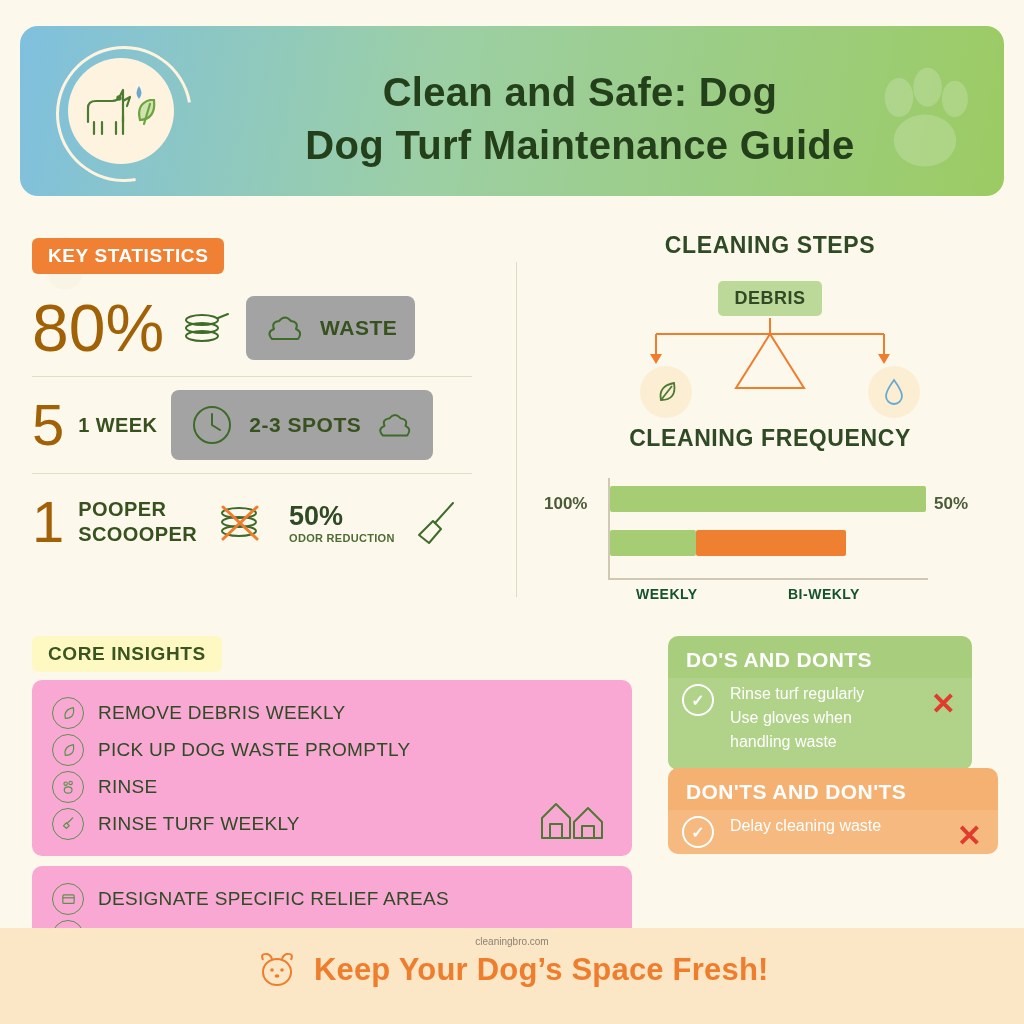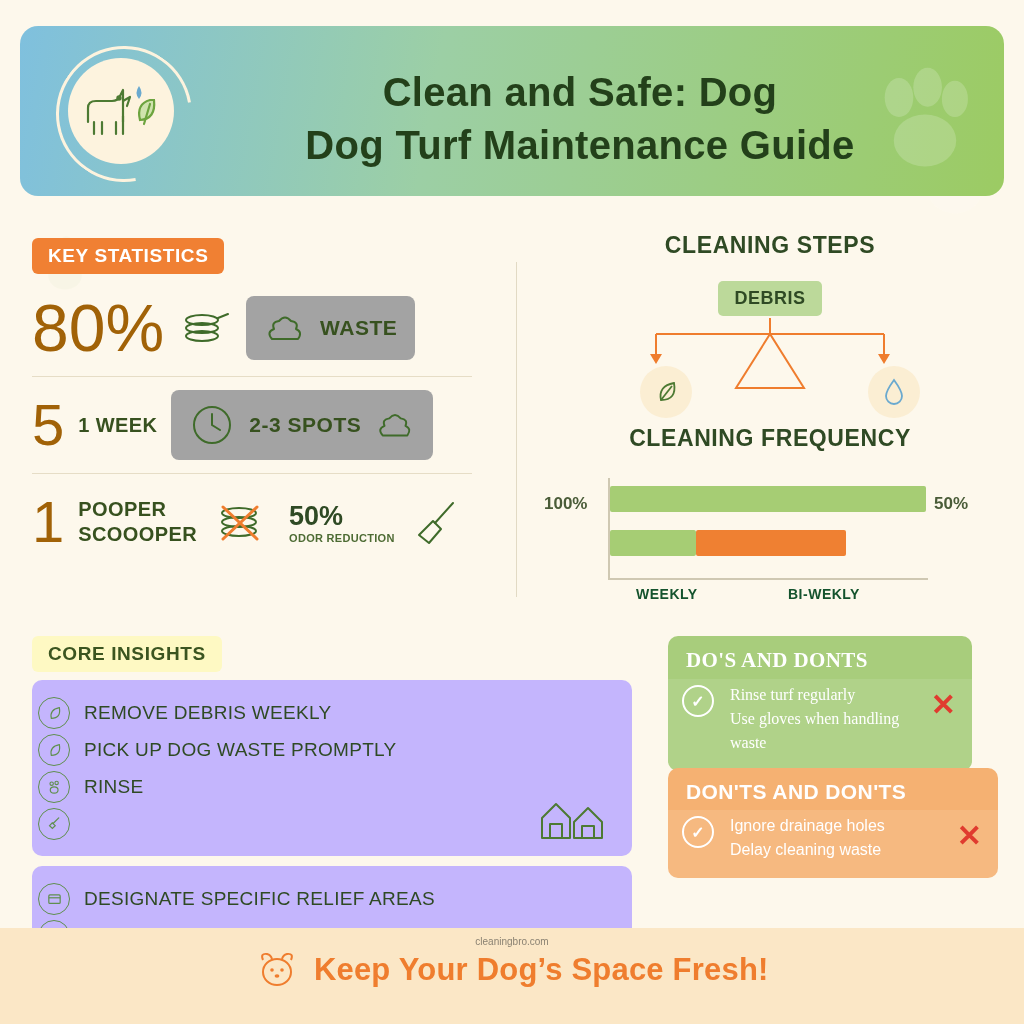--- a/index.html
+++ b/index.html
@@ -64,27 +64,27 @@
   .freq-title{text-align:center;font-size:23px;font-weight:bold;color:#2f4a24;letter-spacing:.6px;}
   .chart{position:relative;margin-top:26px;height:110px;}
   .axis-v{position:absolute;left:68px;top:0;width:2px;height:100px;background:#cfc8b2;}
   .axis-h{position:absolute;left:68px;top:100px;width:320px;height:2px;background:#cfc8b2;}
   .bar{position:absolute;height:26px;border-radius:2px;}
   .lbl-left{position:absolute;left:4px;top:16px;font-size:17px;font-weight:bold;color:#4a5c38;}
   .lbl-right{position:absolute;left:394px;top:16px;font-size:17px;font-weight:bold;color:#4a5c38;}
   .tick{position:absolute;top:108px;font-size:14px;font-weight:bold;color:#14532d;letter-spacing:.5px;}
   
   #core-insights{position:absolute;left:32px;top:636px;width:600px;}
-  .panel-green{background:#c4b5fd;border-radius:10px;padding:14px 6px;}
+  .panel-green{background:#f9a8d4;border-radius:10px;padding:14px 20px;}
   .ins-item{display:flex;align-items:center;gap:14px;height:37px;}
   .ins-text{font-size:19px;color:#2f4a24;letter-spacing:.3px;}
   .ico-circle{width:30px;height:30px;border-radius:50%;border:1.6px solid #5f8f4e;
     display:flex;align-items:center;justify-content:center;flex:0 0 30px;}
   
-  #dos{position:absolute;left:668px;top:636px;width:304px;border-radius:10px;background:#a8cd7c;overflow:hidden;font-family:Liberation Serif, serif;}
+  #dos{position:absolute;left:668px;top:636px;width:304px;border-radius:10px;background:#a8cd7c;overflow:hidden;}
   #donts{position:absolute;left:668px;top:768px;width:330px;border-radius:10px;background:#f5b172;overflow:hidden;}
   .card-head{font-size:21px;font-weight:bold;color:#ffffff;padding:12px 18px 6px;letter-spacing:.4px;}
   .card-body{position:relative;padding:4px 18px 16px;}
   .card-line{font-size:16px;color:#ffffff;line-height:1.5;}
   #dos .card-body, #donts .card-body{background:rgba(255,255,255,.10);}
   .chk{position:absolute;left:14px;top:6px;width:28px;height:28px;border-radius:50%;
     border:2px solid #ffffff;display:flex;align-items:center;justify-content:center;
     color:#ffffff;font-size:16px;font-weight:bold;}
   .xmark{position:absolute;right:16px;top:8px;color:#e03b2f;font-size:30px;font-weight:bold;}
   .card-text{margin-left:44px;margin-right:52px;}
@@ -319,20 +319,21 @@
         </span>
       <span class="ins-text">RINSE</span>
     </div>
     <div class="ins-item">
       <span class="ico-circle">
           <svg width="17" height="17" viewBox="0 0 24 24" fill="none" stroke="#5f8f4e" stroke-width="1.7" stroke-linecap="round">
             <path d="M18 4 L10 12"></path>
             <path d="M9 11 L5 15 L9 19 L13 15 z"></path>
           </svg>
         </span>
+      <span class="ins-text">RINSE TURF WEEKLY</span>
     </div>
   </div>
 
   <div class="panel-green" style="margin-top:10px;">
     <div class="ins-item">
       <span class="ico-circle">
           <svg width="17" height="17" viewBox="0 0 24 24" fill="none" stroke="#5f8f4e" stroke-width="1.7">
             <rect x="4" y="7" width="16" height="12" rx="1.5"></rect>
             <path d="M4 11 H20"></path>
           </svg>
@@ -362,21 +363,20 @@
     </div>
   </div>
 </div>
 
 <div id="donts">
   <div class="card-head">DON'TS AND DON'TS</div>
   <div class="card-body">
     <div class="chk">✓</div>
     <div class="xmark">✕</div>
     <div class="card-text">
-      <div class="card-line">Ignore drainage holes</div>
       <div class="card-line">Delay cleaning waste</div>
     </div>
   </div>
 </div>
 
 <div class="footer">
   <div class="footer-inner">
     <div class="footer-brand">cleaningbro.com</div>
     <svg width="44" height="40" viewBox="0 0 44 40" style="vertical-align:middle;margin-right:10px;">
       <g fill="none" stroke="#ef7d2e" stroke-width="2" stroke-linejoin="round">

